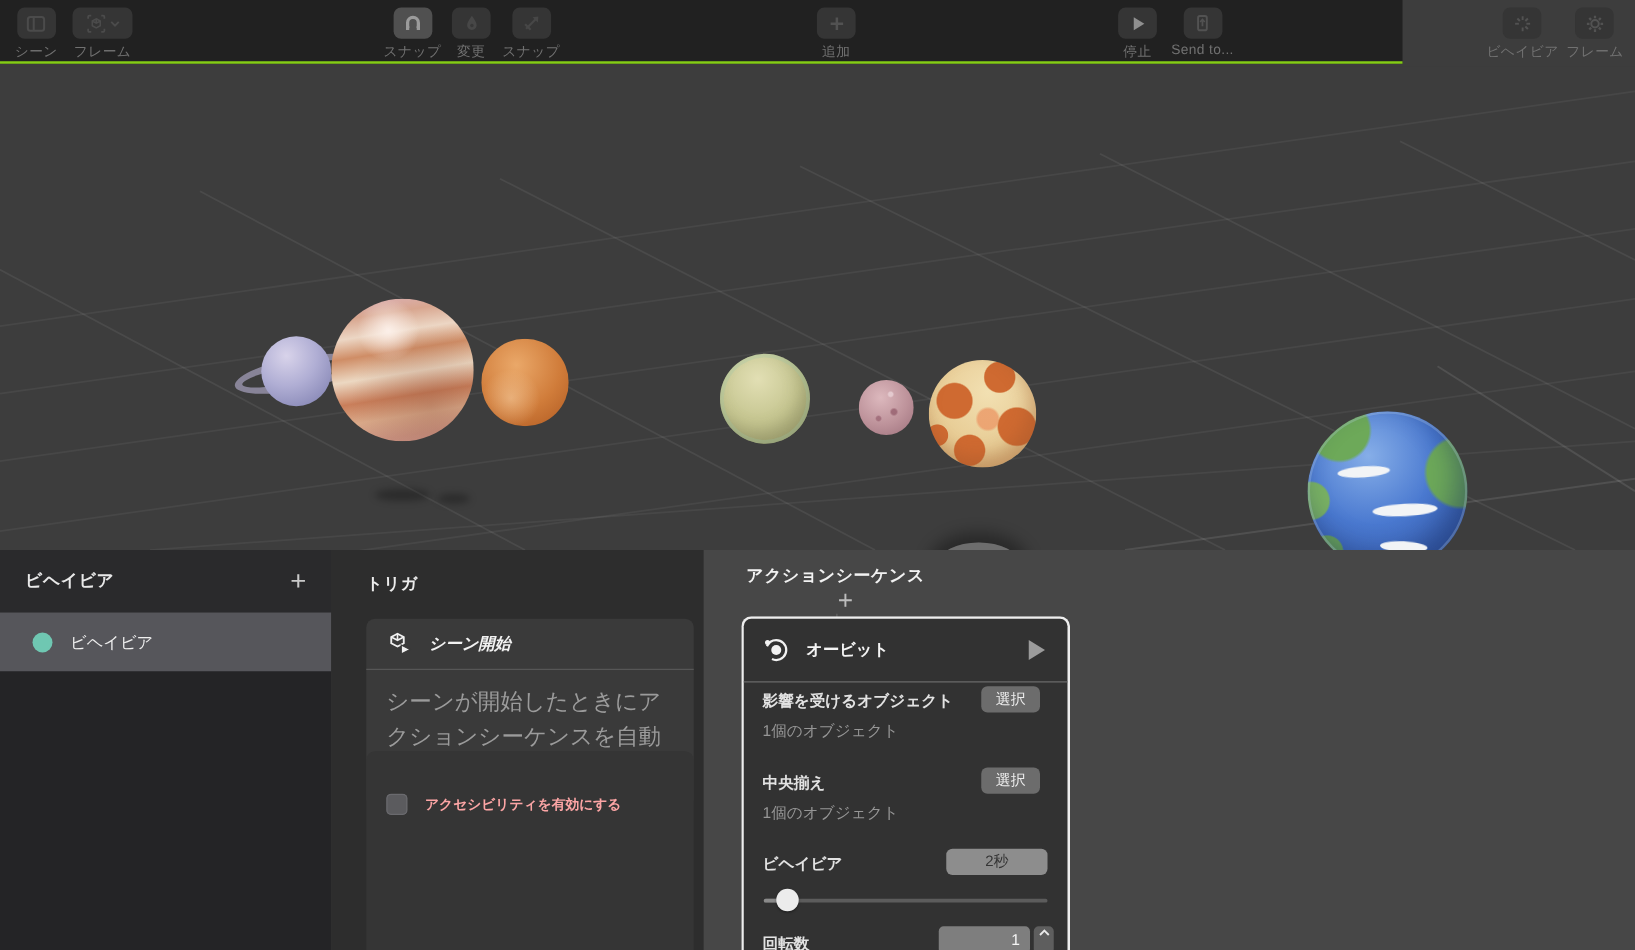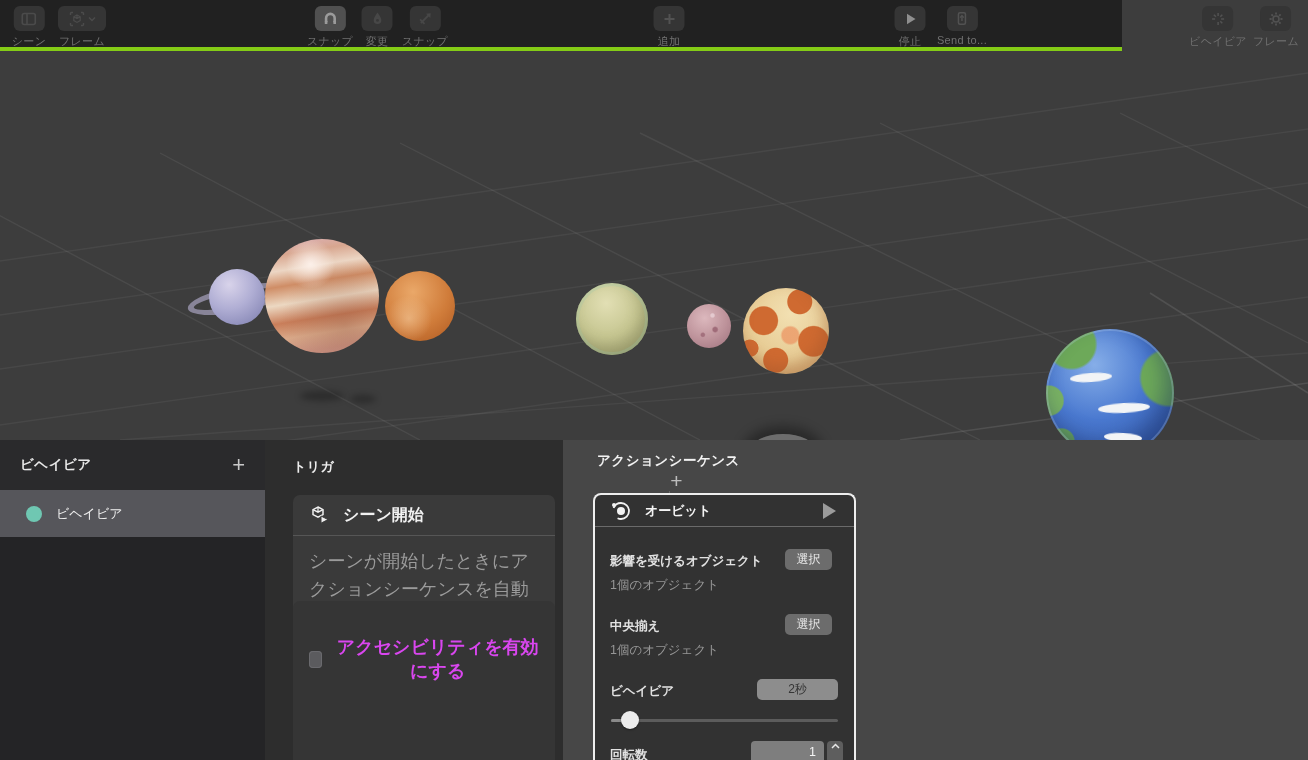--- a/index.html
+++ b/index.html
@@ -3,21 +3,21 @@
 <meta charset="utf-8">
 <style>
   * { margin:0; padding:0; box-sizing:border-box; }
   html,body { background:#111; }
   .app{
     position:relative; width:1308px; height:760px; overflow:hidden;
     background:#3d3d3d; font-family:"Liberation Sans","DejaVu Sans",sans-serif;
     -webkit-font-smoothing:antialiased;
   }
   
-  .toolbar{ position:absolute; left:0; top:0; width:1122px; height:51px; background:#212121; border-bottom:4px solid #84cc16;text-align:right; }
+  .toolbar{ position:absolute; left:0; top:0; width:1122px; height:51px; background:#212121; border-bottom:2px solid #84cc16;text-align:right; }
   .tool{ position:absolute; top:6px; display:flex; flex-direction:column; align-items:center; transform:translateX(-50%); }
   .tool-btn{ height:25px; min-width:31px; padding:0 6px; border-radius:6px; background:#353535;
     display:flex; align-items:center; justify-content:center; gap:3px; }
   .tool-btn.active{ background:#505050; }
   .tool-btn.dim svg{ opacity:.55; }
   .tool-label{ margin-top:3px; font-size:11px; color:#717171; white-space:nowrap; letter-spacing:.3px; }
   .ticon{ display:block; }
   
   .viewport{ position:absolute; left:0; top:53px; width:1308px; height:387px; background:#3d3d3d; overflow:hidden; }
   .gridsvg{ position:absolute; left:0; top:0; }
@@ -76,38 +76,38 @@
   .bp-title{ color:#e9e9e9; font-size:13.5px; font-weight:bold; flex:1; letter-spacing:.5px; }
   .plus{ color:#c9c9c9; font-size:22px; font-weight:300; line-height:1; }
   .bp-row{ height:47px; background:#56565b; display:flex; align-items:center; padding:0 26px; gap:14px; }
   .dot{ width:16px; height:16px; border-radius:50%; background:#6fc7b2; }
   .bp-row-label{ color:#f0f0f0; font-size:13px; }
   .panel-trigger{ width:298px; background:#2d2d2d; }
   .tp-title{ position:absolute; left:28px; top:18px; color:#ececec; font-size:13px; font-weight:bold; letter-spacing:.5px; }
   .trig-card{ position:absolute; left:28px; top:55px; width:262px; background:#3a3a3a; border-radius:7px; }
   .trig-head{ height:41px; display:flex; align-items:center; gap:12px; padding:0 16px;
     border-bottom:1px solid #565656; }
-  .trig-head-label{ color:#f2f2f2; font-size:16px; font-weight:bold; }
+  .trig-head-label{ color:#f2f2f2; font-size:13px; font-weight:bold;font-style:italic; }
   .trig-desc{ padding:12px 16px 14px; color:#9b9b9b; font-size:18px; line-height:1.55; }
   .acc-card{ position:absolute; left:28px; top:161px; width:262px; height:159px; background:#353535; border-radius:7px 7px 0 0; }
   .acc-head{ display:flex; align-items:center; gap:10px; padding:14px 16px 0; }
   .acc-title{ color:#ececec; font-size:13.5px; font-weight:bold; letter-spacing:.5px; }
   .acc-check-row{ display:flex; align-items:center; gap:14px; padding:34px 16px 0 16px; }
   .checkbox{ width:17px; height:17px; border-radius:4px; background:#5b5b5e; box-shadow:inset 0 0 0 1px #6a6a6e; }
-  .acc-check-label{ color:#d946ef; font-size:18px; font-weight:bold;text-align:center; }
+  .acc-check-label{ color:#fca5a5; font-size:11px; font-weight:bold; }
   .panel-actions{ width:745px; background:#474747; }
   .ap-titlerow{ position:absolute; left:34px; top:12px; display:flex; align-items:center;flex-direction:column; }
   .ap-title{ color:#f2f2f2; font-size:13.5px; font-weight:bold; letter-spacing:.5px; }
   .ap-plus{ margin-left:16px; color:#bdbdbd; font-size:21px; font-weight:300; line-height:1; }
   .ap-sep{ margin:0 12px 0 14px; width:1px; height:18px; background:#646464; }
   .ap-ico{ margin:0 9px; display:flex; align-items:center; }
   .stop-square{ width:15px; height:15px; border-radius:3px; background:#aaaaaa; }
   .orbit-card{ position:absolute; left:30px; top:53px; width:263px; height:268px;
     background:#323232; border:2px solid #eeeeee; border-bottom:none; border-radius:8px 8px 0 0; }
-  .oc-head{ height:32px; display:flex; align-items:center; padding:0 14px;
+  .oc-head{ height:51px; display:flex; align-items:center; padding:0 14px;
     border-bottom:1px solid #6a6a6a; }
   .oc-label{ margin-left:12px; color:#f4f4f4; font-size:13px; font-weight:bold; flex:1; }
   .oc-play{ width:0; height:0; border-left:13px solid #9b9b9b; border-top:8px solid transparent; border-bottom:8px solid transparent; margin-right:4px; }
   .oc-field-label{ position:absolute; left:15px; color:#e2e2e2; font-size:12.5px; font-weight:bold; }
   .oc-detail{ position:absolute; left:15px; color:#969696; font-size:12.5px; }
   .sel-btn{ position:absolute; right:22px; width:47px; height:21px; border-radius:5px; background:#6c6c6c;
     color:#ececec; font-size:12px; display:flex; align-items:center; justify-content:center; }
   .dur-btn{ position:absolute; right:16px; top:184px; width:81px; height:21px; border-radius:5px; background:#8d8d8d;
     color:#353535; font-size:12px; display:flex; align-items:center; justify-content:center; }
   .slider{ position:absolute; left:16px; right:16px; top:216px; height:18px; }

